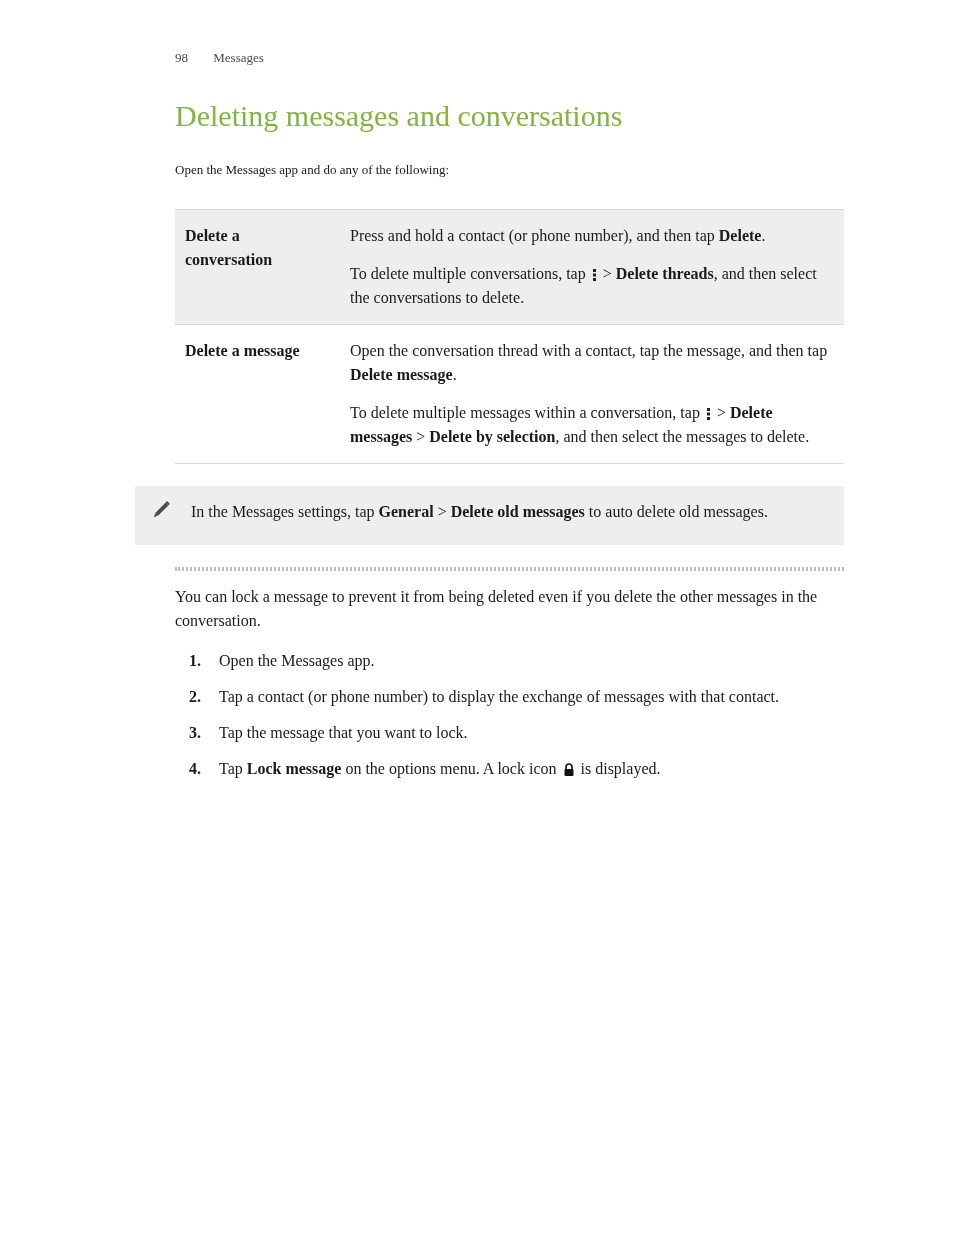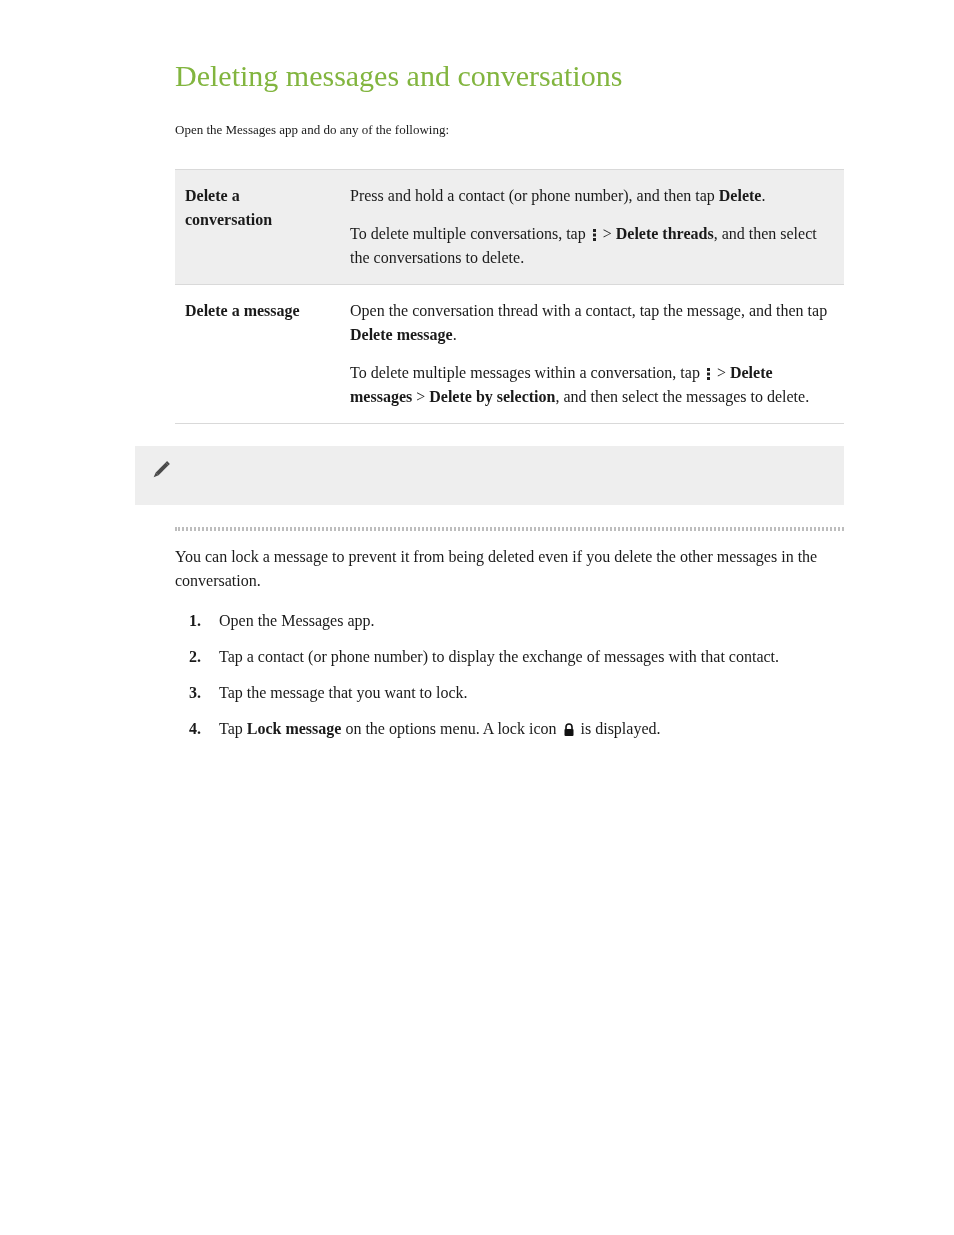--- a/index.html
+++ b/index.html
@@ -126,20 +126,24 @@
     left: 14px;
     font-weight: bold;
   }
   b { font-weight: bold; }
 </style>
 </head>
 <body>
 
 <div class="page">
 
+  <div class="running-header">
+    <span class="pagenum">98</span>
+    <span>Messages</span>
+  </div>
 
   <h1 class="title">Deleting messages and conversations</h1>
 
   <p class="intro">Open the Messages app and do any of the following:</p>
 
   <table class="actions">
     <tbody>
         <tr>
       <td class="label">Delete a conversation</td>
       <td>
@@ -176,20 +180,23 @@
   <div class="tip-box">
     <span class="pencil-icon">
       <svg width="26" height="26" viewBox="0 0 26 26">
         <g transform="rotate(45 13 13)">
           <rect x="11" y="3" width="4" height="14" fill="#4a4a4a"></rect>
           <polygon points="11,17 15,17 13,22" fill="#4a4a4a"></polygon>
           <rect x="11" y="1" width="4" height="2" fill="#4a4a4a"></rect>
         </g>
       </svg>
     </span>
+    <div class="tip-text">
+      <span>In the Messages settings, tap </span><b>General</b><span> &gt; </span><b>Delete old messages</b><span> to auto delete old messages.</span>
+    </div>
   </div>
 
   <hr class="dotted">
   <hr class="dotted2">
 
   <p class="body">You can lock a message to prevent it from being deleted even if you delete the other messages in the conversation.</p>
 
   <ol class="steps">
     <li><span>Open the Messages app.</span></li>
     <li><span>Tap a contact (or phone number) to display the exchange of messages with that contact.</span></li>

